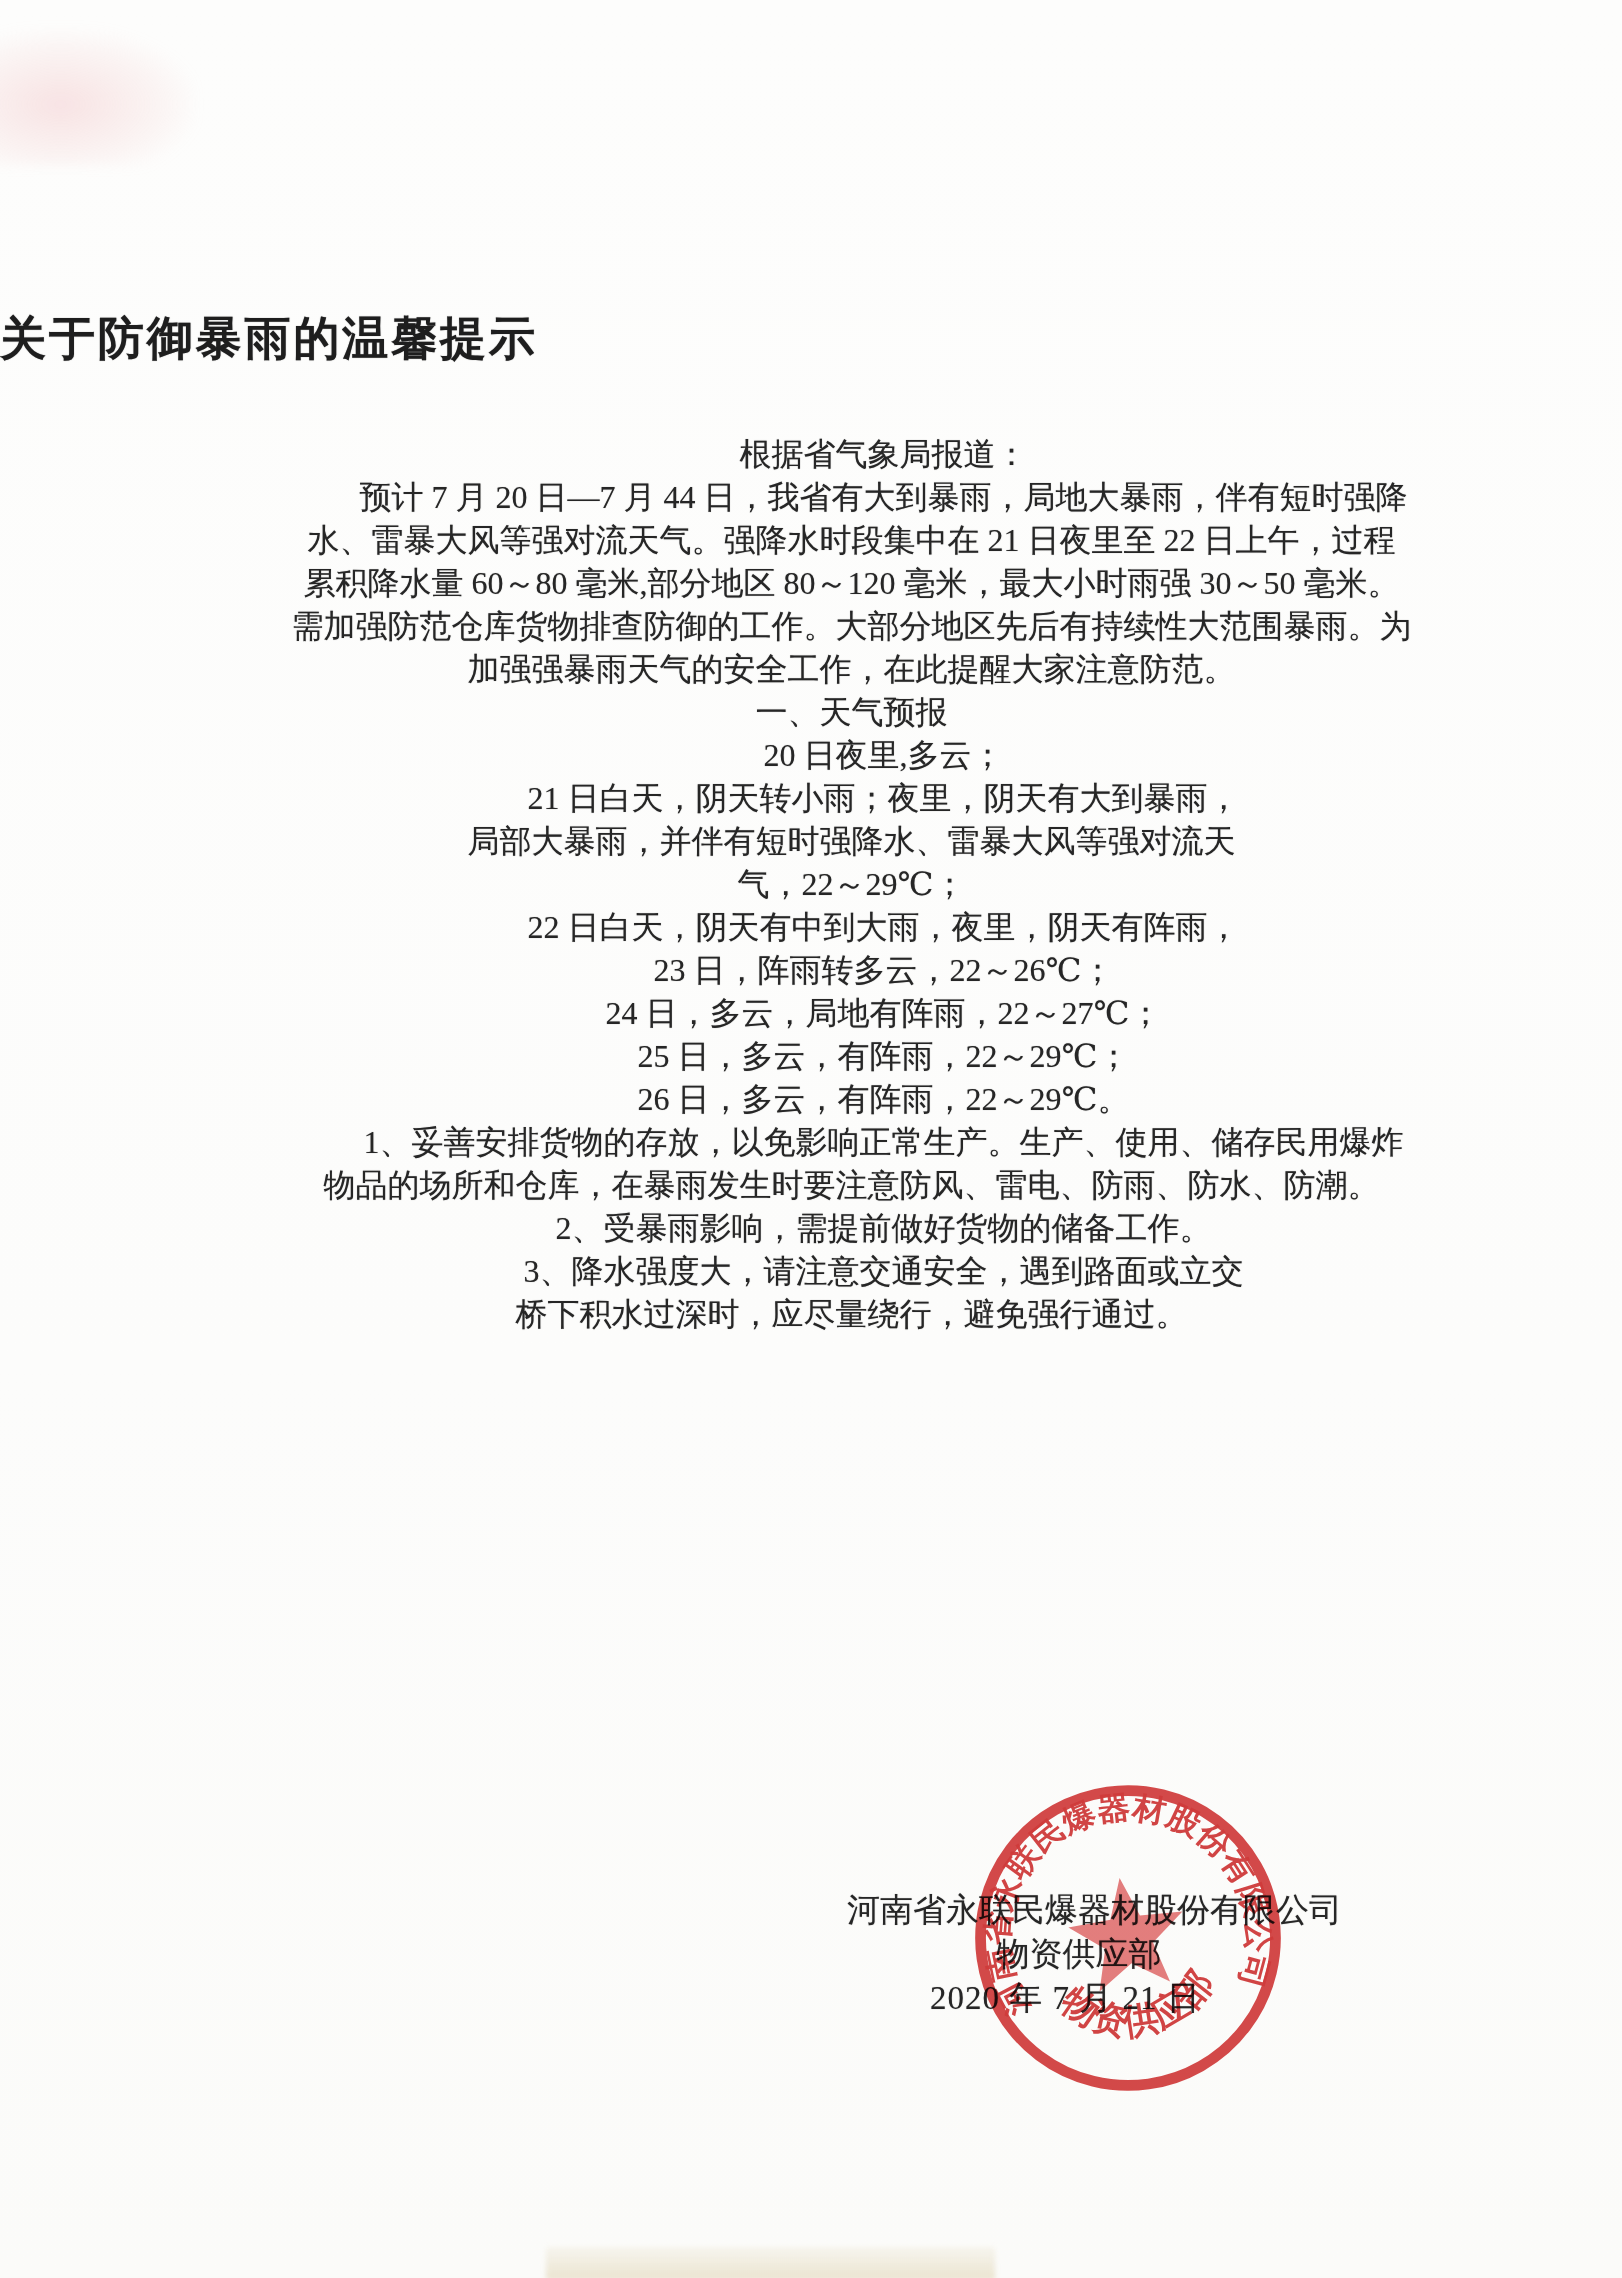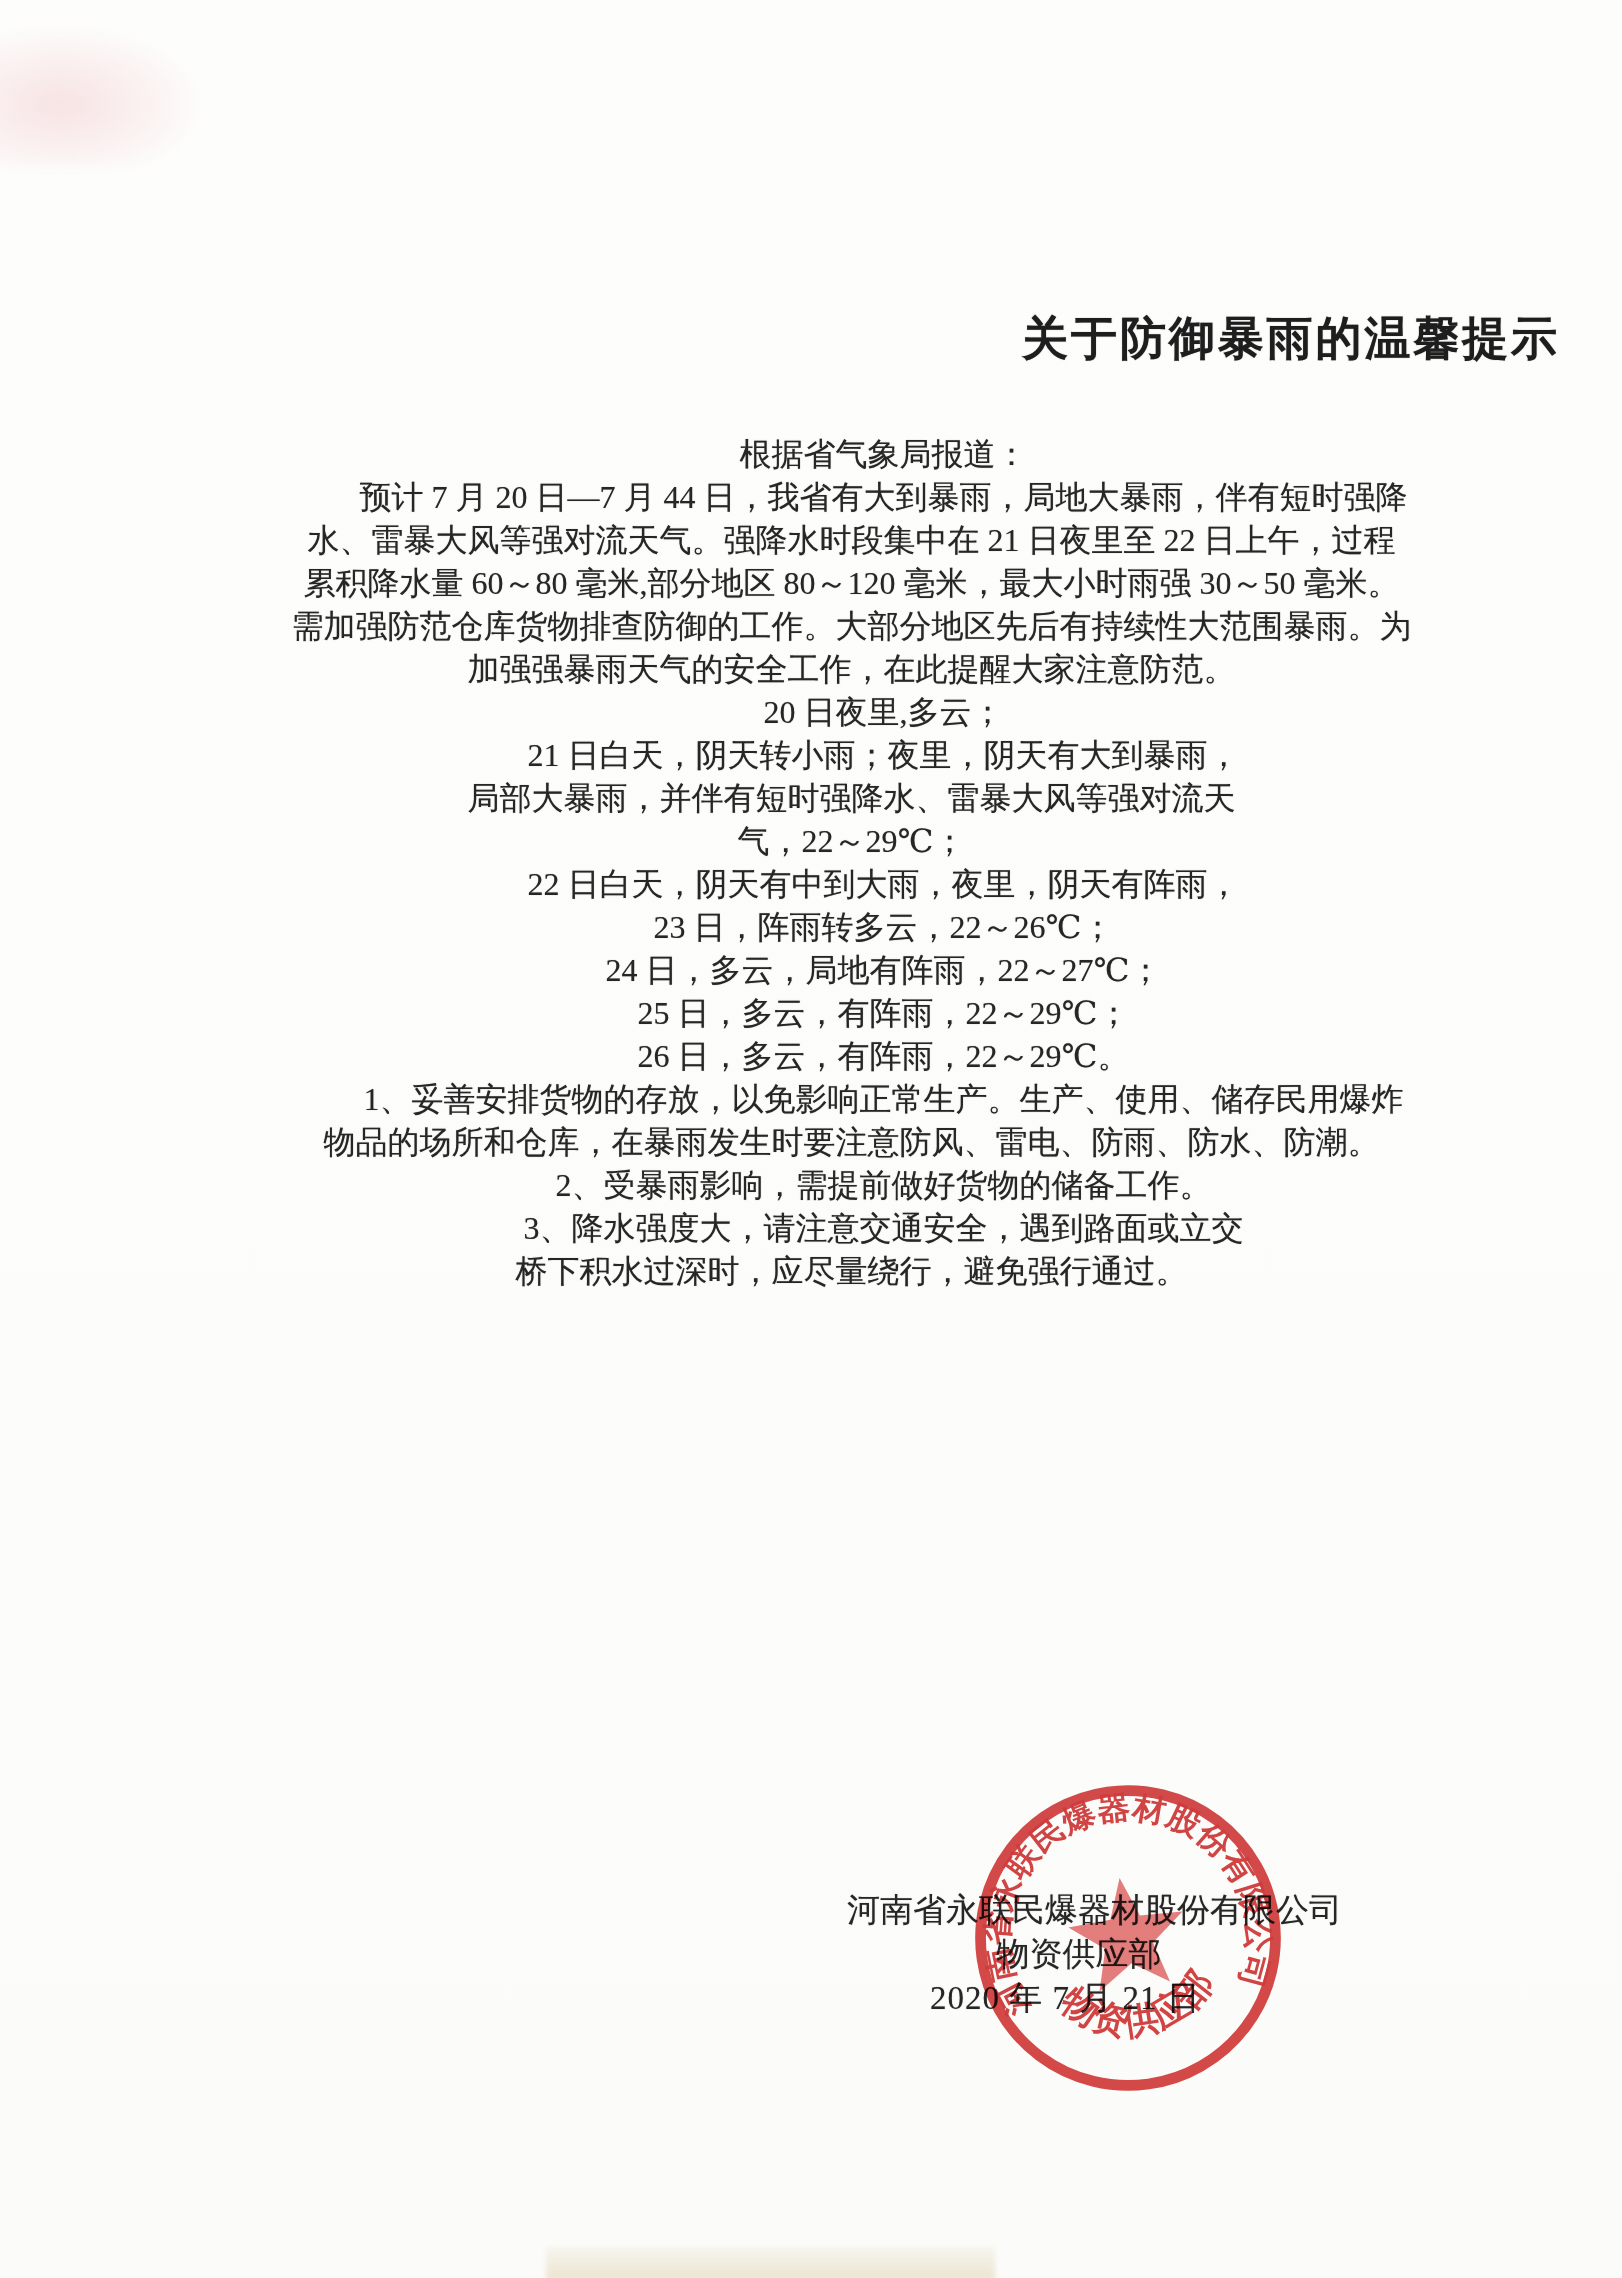--- a/index.html
+++ b/index.html
@@ -17,21 +17,21 @@
     background:radial-gradient(ellipse at 40% 55%,rgba(235,160,165,0.28),rgba(240,190,190,0.12) 55%,rgba(255,255,255,0) 75%);
     filter:blur(5.9px);
   }
   .smudge-bottom{
     position:absolute;left:546px;top:2247px;width:449px;height:33px;
     background:linear-gradient(180deg,rgba(214,198,150,0.10),rgba(208,190,140,0.38));
     filter:blur(2.9px);
   }
   .doc-title{
     position:absolute;top:277px;left:0;width:1560px;
-    text-align:right;
+    text-align:left;
     font-family:"Liberation Sans","DejaVu Sans",sans-serif;
     font-weight:700;font-size:46px;letter-spacing:2.9px;
     color:#1e1e1e;text-shadow:0 0 1px rgba(30,30,30,.55);
   }
   .body-lines{
     position:absolute;left:247px;top:433px;width:1209px;
     font-size:32px;
     text-align:center;
   }
   .body-lines .line{
@@ -68,20 +68,21 @@
 
   <h1 class="doc-title">关于防御暴雨的温馨提示</h1>
 
   <div class="body-lines">
       <div class="line indent">根据省气象局报道：</div>
       <div class="line indent">预计 7 月 20 日—7 月 44 日，我省有大到暴雨，局地大暴雨，伴有短时强降</div>
       <div class="line">水、雷暴大风等强对流天气。强降水时段集中在 21 日夜里至 22 日上午，过程</div>
       <div class="line">累积降水量 60～80 毫米,部分地区 80～120 毫米，最大小时雨强 30～50 毫米。</div>
       <div class="line">需加强防范仓库货物排查防御的工作。大部分地区先后有持续性大范围暴雨。为</div>
       <div class="line">加强强暴雨天气的安全工作，在此提醒大家注意防范。</div>
+      <div class="line">一、天气预报</div>
       <div class="line indent">20 日夜里,多云；</div>
       <div class="line indent">21 日白天，阴天转小雨；夜里，阴天有大到暴雨，</div>
       <div class="line">局部大暴雨，并伴有短时强降水、雷暴大风等强对流天</div>
       <div class="line">气，22～29℃；</div>
       <div class="line indent">22 日白天，阴天有中到大雨，夜里，阴天有阵雨，</div>
       <div class="line indent">23 日，阵雨转多云，22～26℃；</div>
       <div class="line indent">24 日，多云，局地有阵雨，22～27℃；</div>
       <div class="line indent">25 日，多云，有阵雨，22～29℃；</div>
       <div class="line indent">26 日，多云，有阵雨，22～29℃。</div>
       <div class="line indent">1、妥善安排货物的存放，以免影响正常生产。生产、使用、储存民用爆炸</div>

